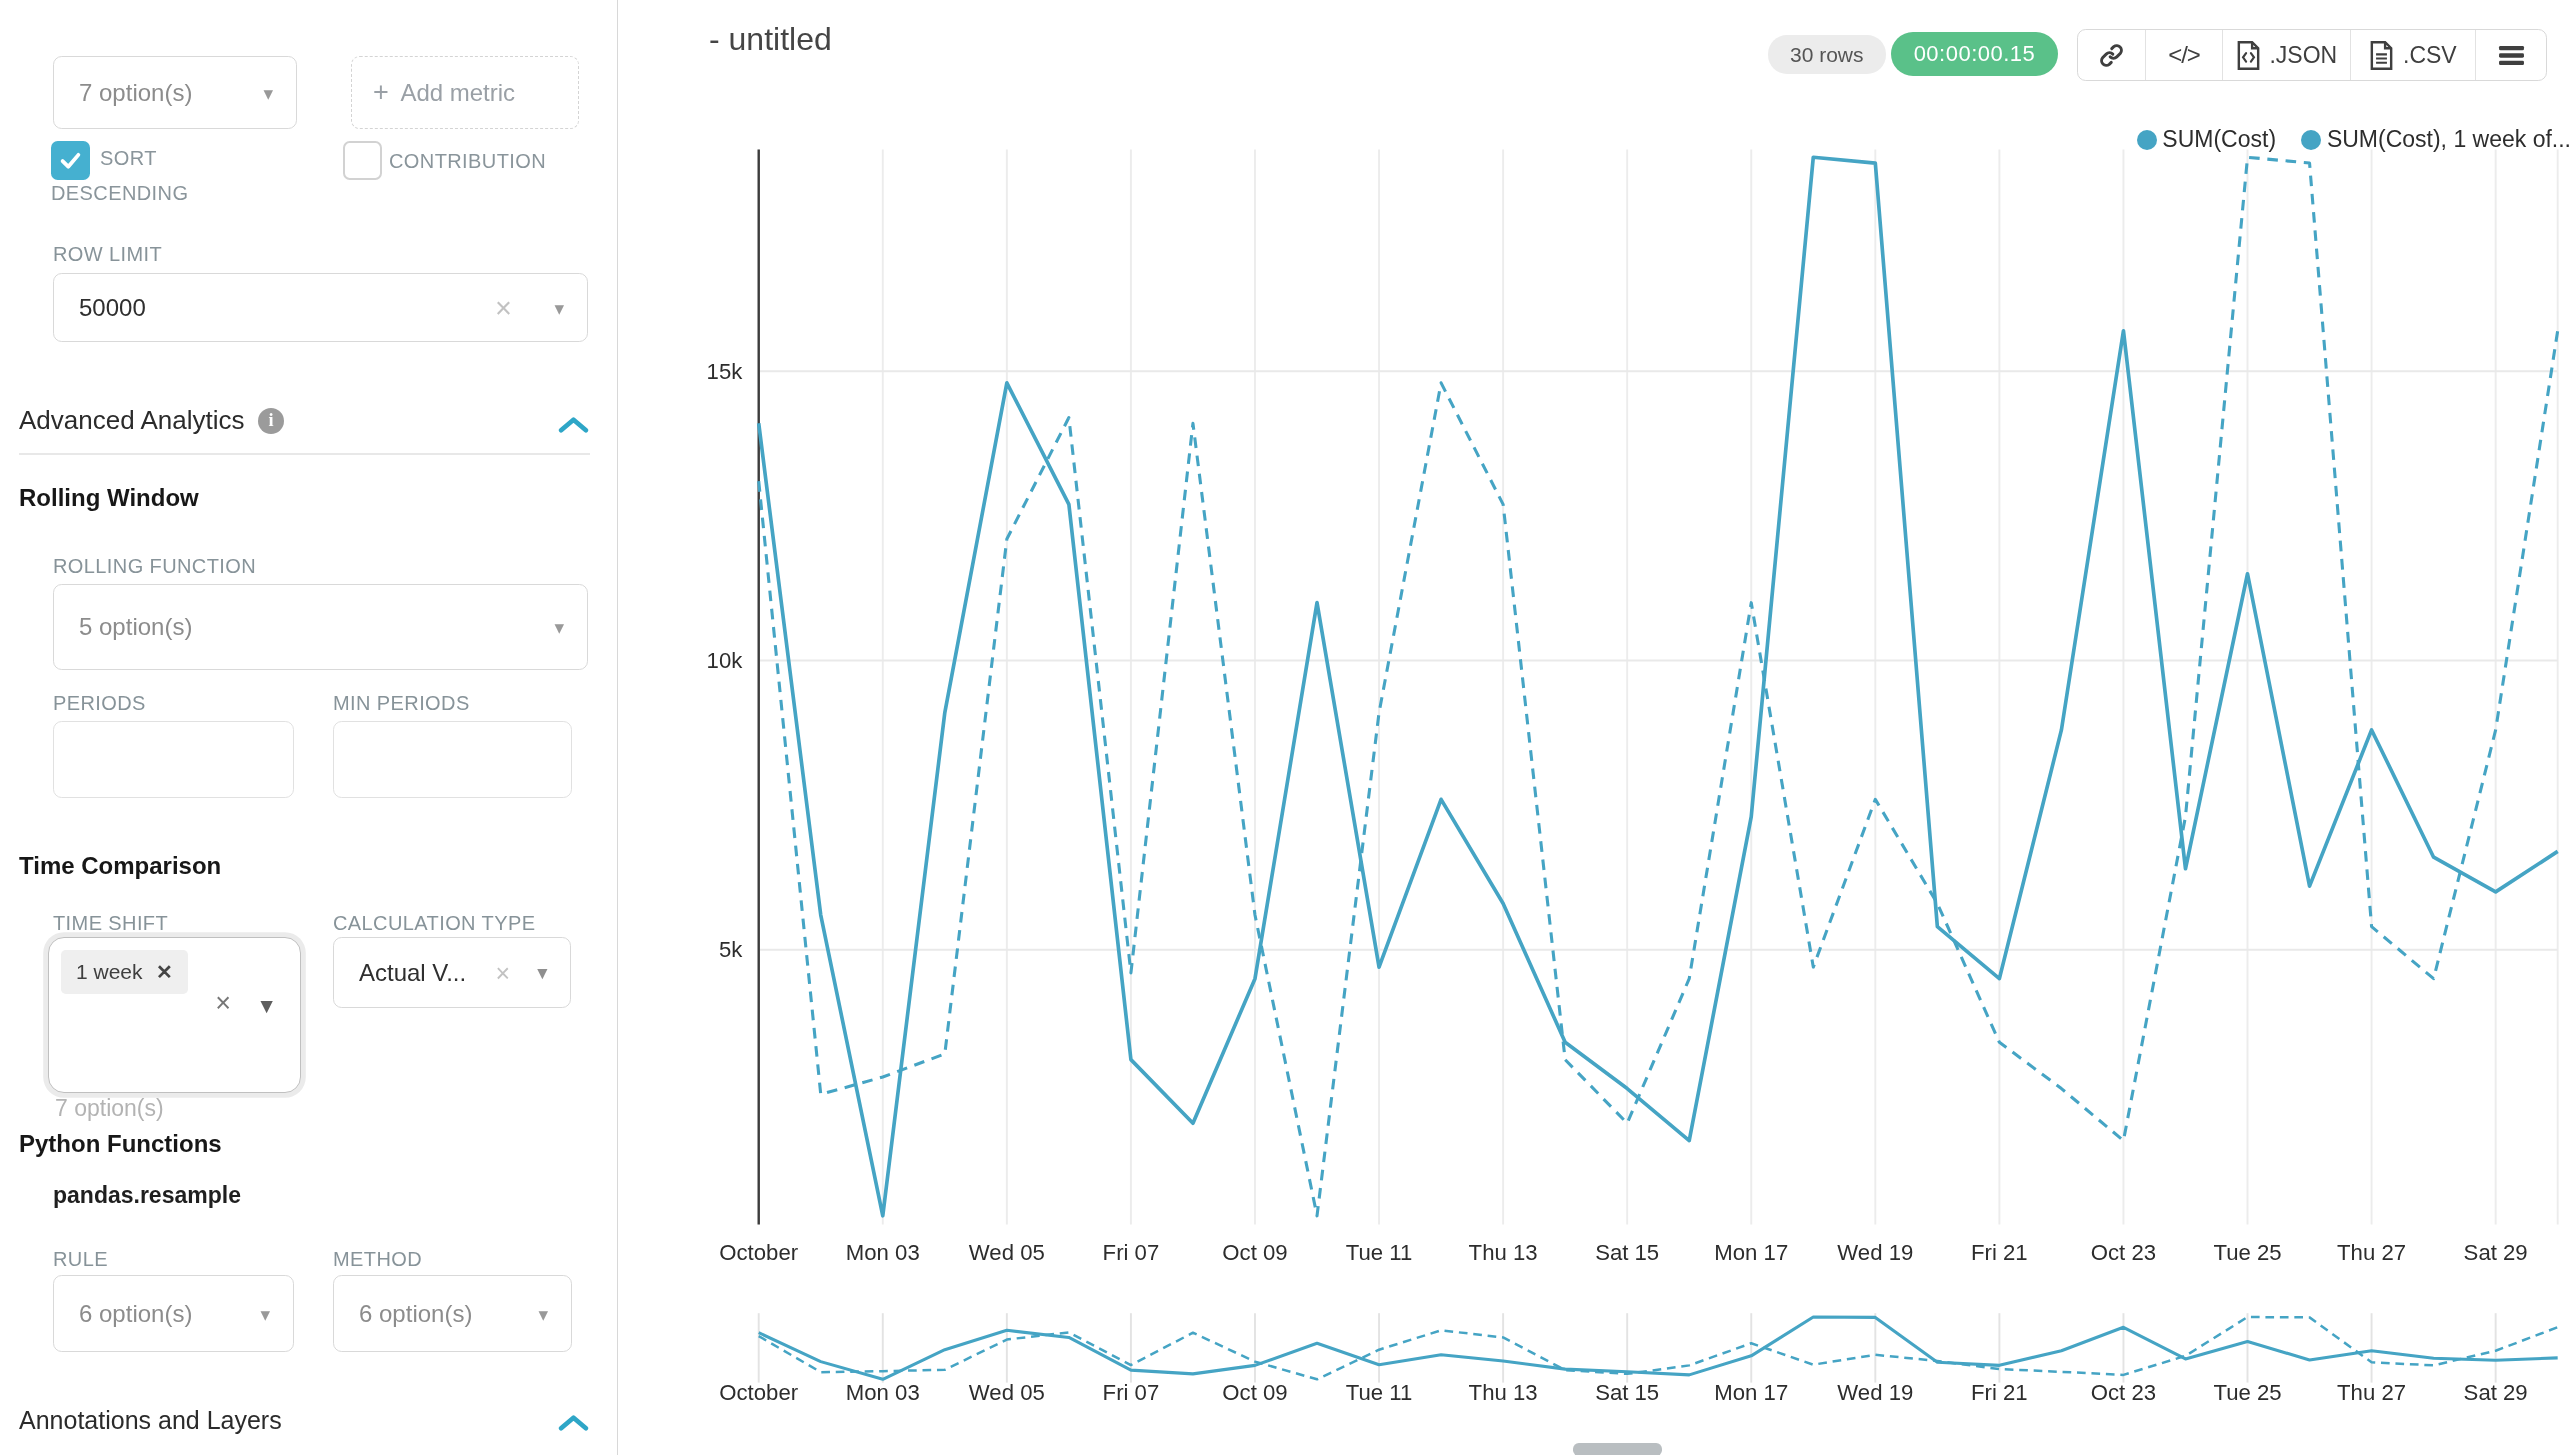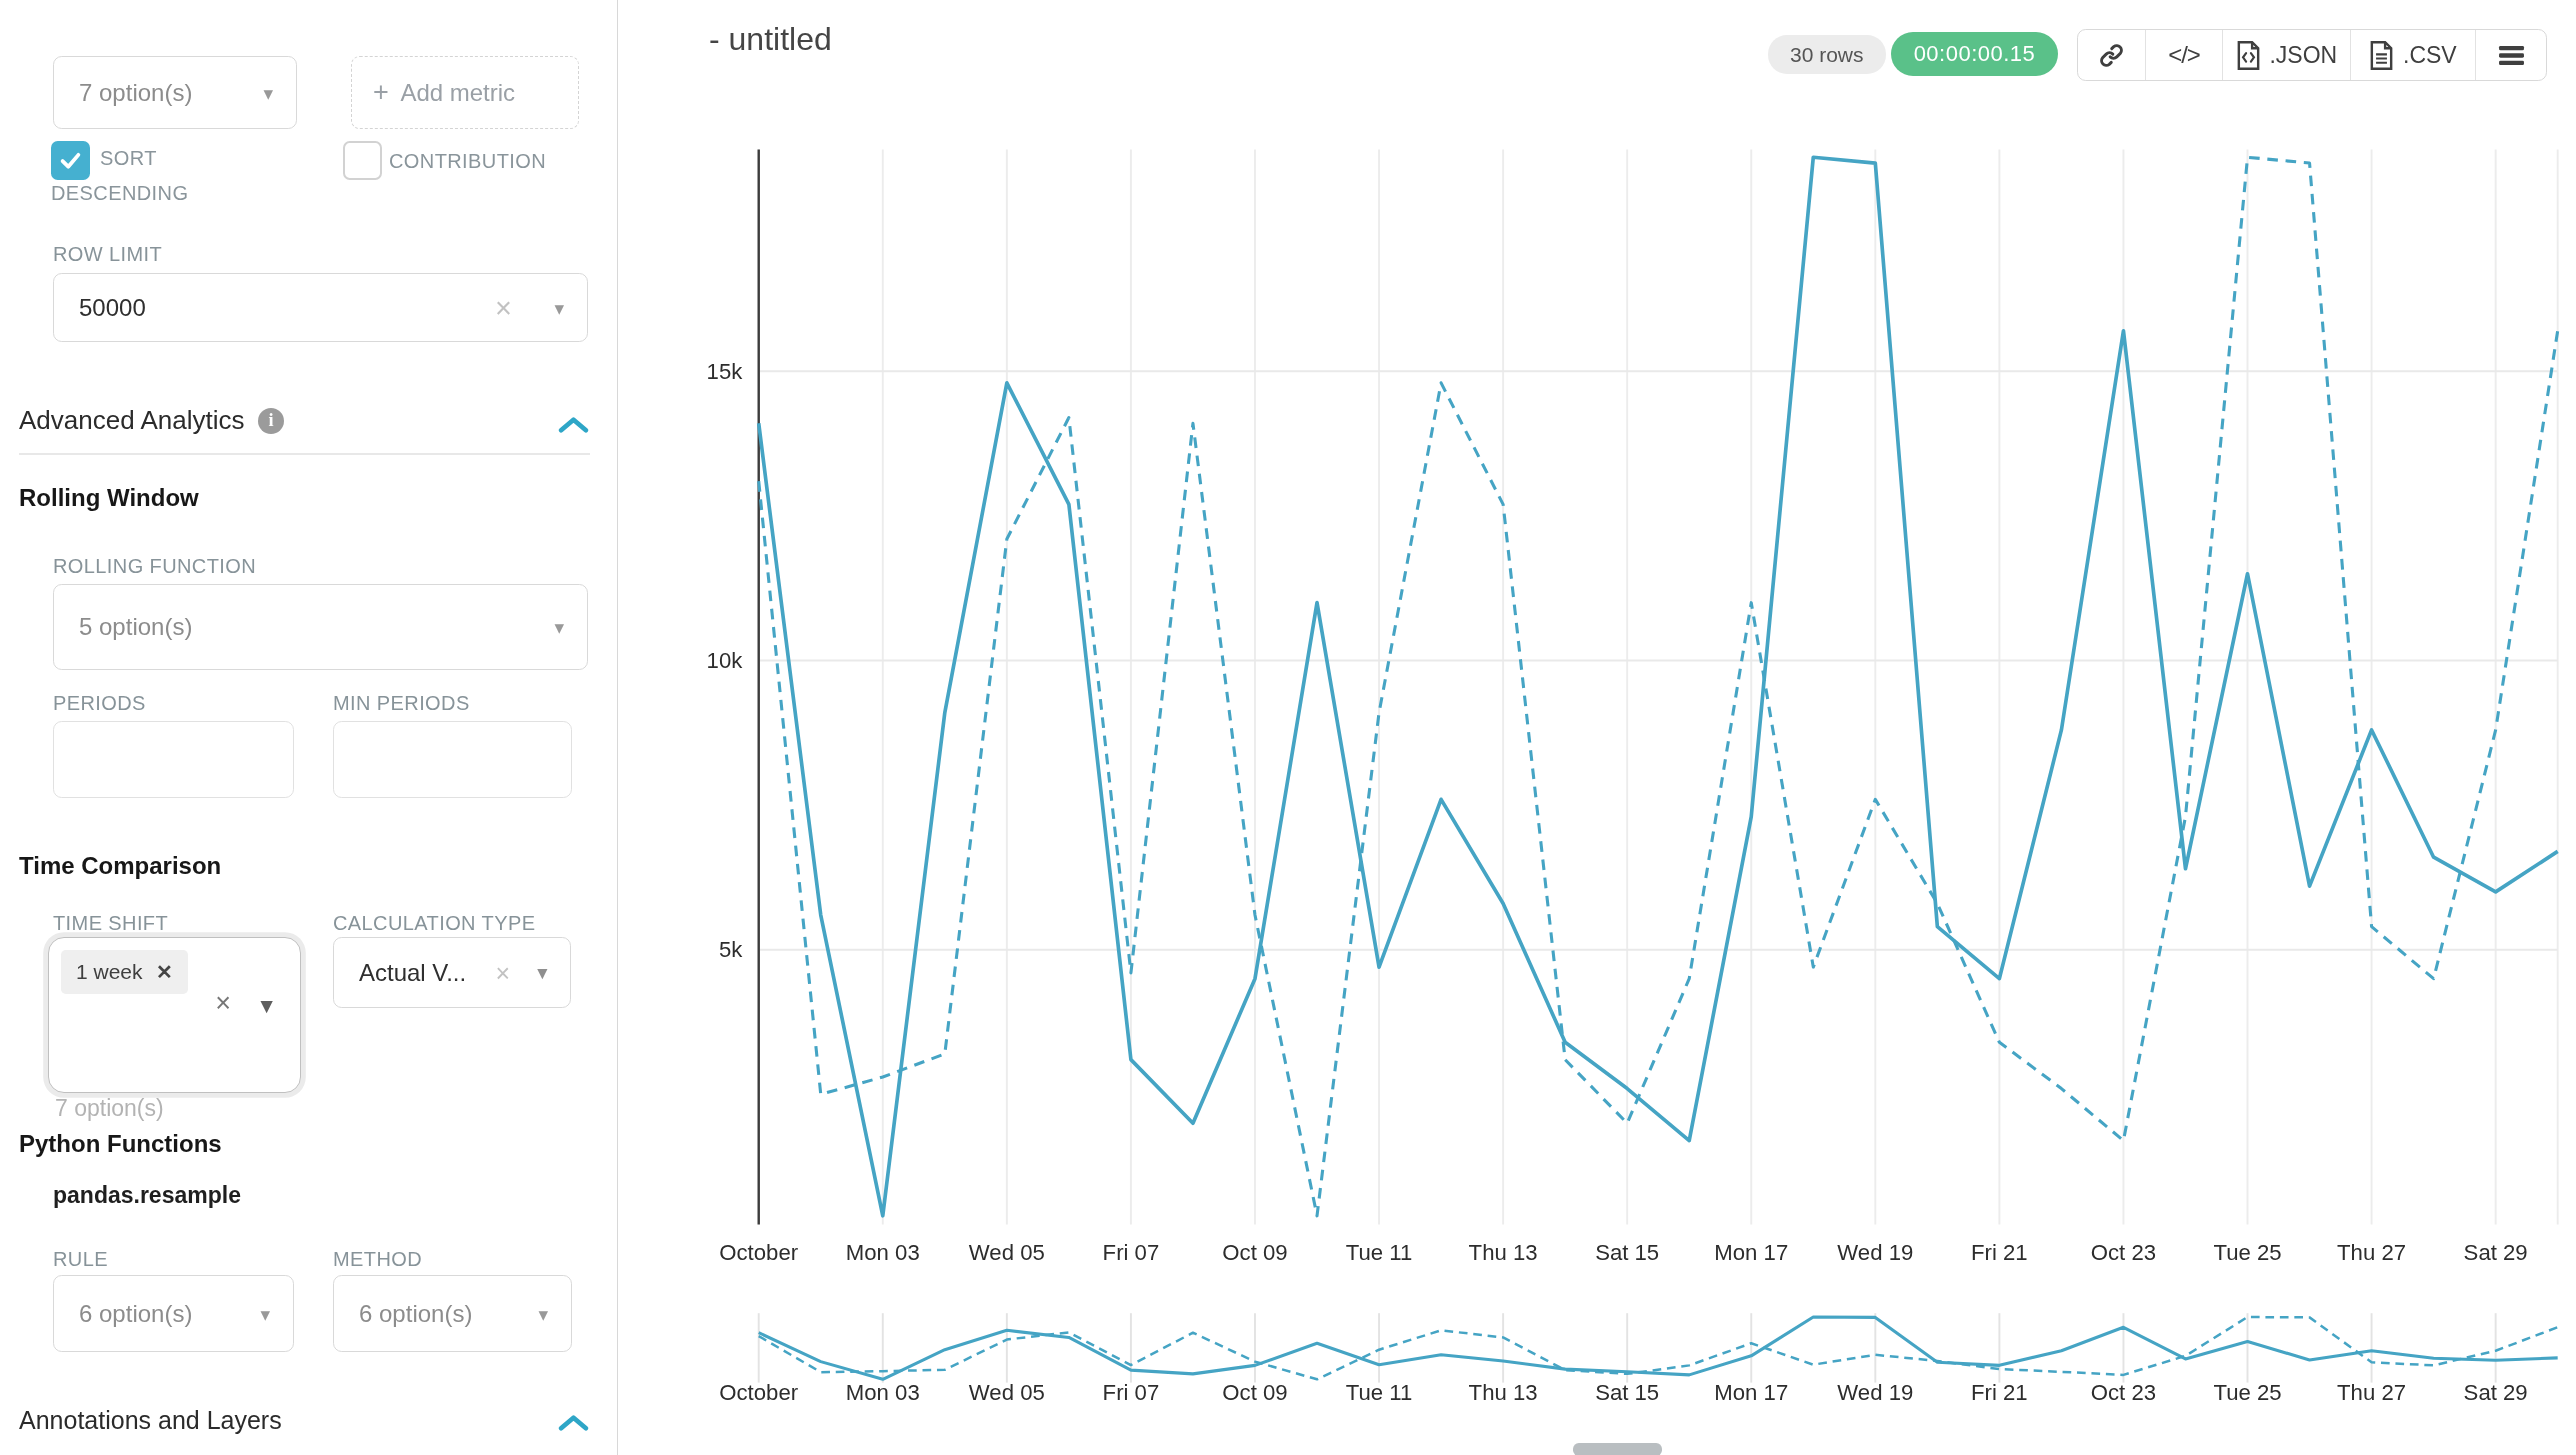--- a/index.html
+++ b/index.html
@@ -194,20 +194,30 @@
     </div>
     <div class="tool-cell" style="width:71px;">
       <svg class="ic" width="29" height="23" viewBox="0 0 30 24">
         <rect x="2" y="2" width="26" height="4.6" rx="1.5" fill="#3f3f3f"></rect>
         <rect x="2" y="9.7" width="26" height="4.6" rx="1.5" fill="#3f3f3f"></rect>
         <rect x="2" y="17.4" width="26" height="4.6" rx="1.5" fill="#3f3f3f"></rect>
       </svg>
     </div>
   </div>
 
+  <div id="legend">
+    <div class="legend-item">
+      <span class="legend-dot" style="background: rgb(69, 164, 196);"></span>
+      <span class="legend-txt">SUM(Cost)</span>
+    </div>
+    <div class="legend-item">
+      <span class="legend-dot" style="background: rgb(69, 164, 196);"></span>
+      <span class="legend-txt">SUM(Cost), 1 week of...</span>
+    </div>
+  </div>
 
   <svg id="chart-svg" width="1959" height="1456" viewBox="0 0 2032 1510">
       <line x1="147" y1="155" x2="147" y2="1270" stroke="#ececec" stroke-width="2"></line>
       <text x="147" y="1307" text-anchor="middle" class="ax">October</text>
       <line x1="147" y1="1362" x2="147" y2="1434" stroke="#e3e3e3" stroke-width="2"></line>
       <text x="147" y="1452" text-anchor="middle" class="ax">October</text>
       <line x1="275.6896551724138" y1="155" x2="275.6896551724138" y2="1270" stroke="#ececec" stroke-width="2"></line>
       <text x="275.6896551724138" y="1307" text-anchor="middle" class="ax">Mon 03</text>
       <line x1="275.6896551724138" y1="1362" x2="275.6896551724138" y2="1434" stroke="#e3e3e3" stroke-width="2"></line>
       <text x="275.6896551724138" y="1452" text-anchor="middle" class="ax">Mon 03</text>

